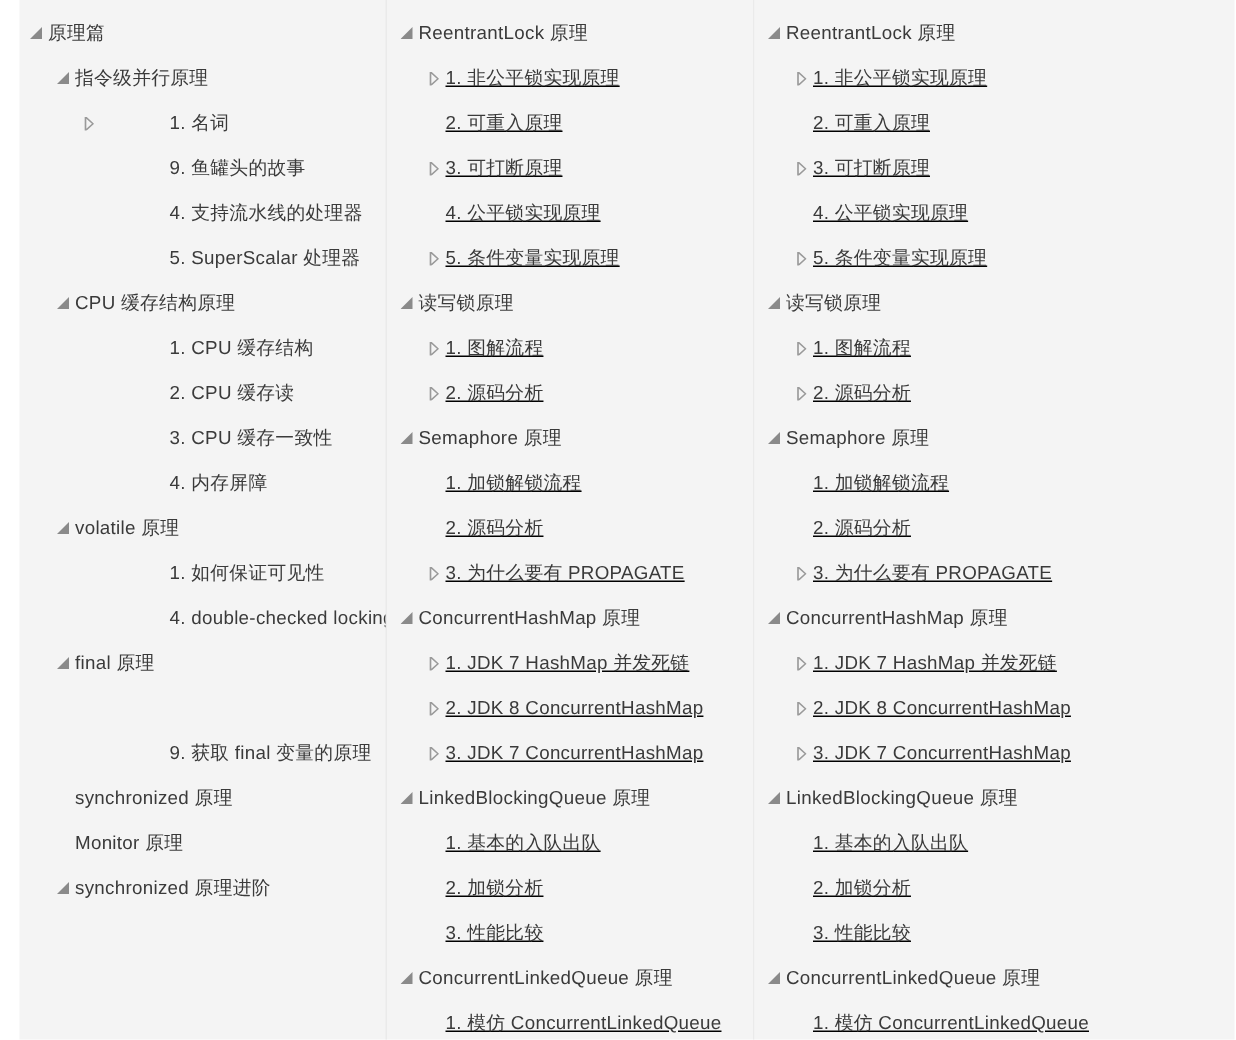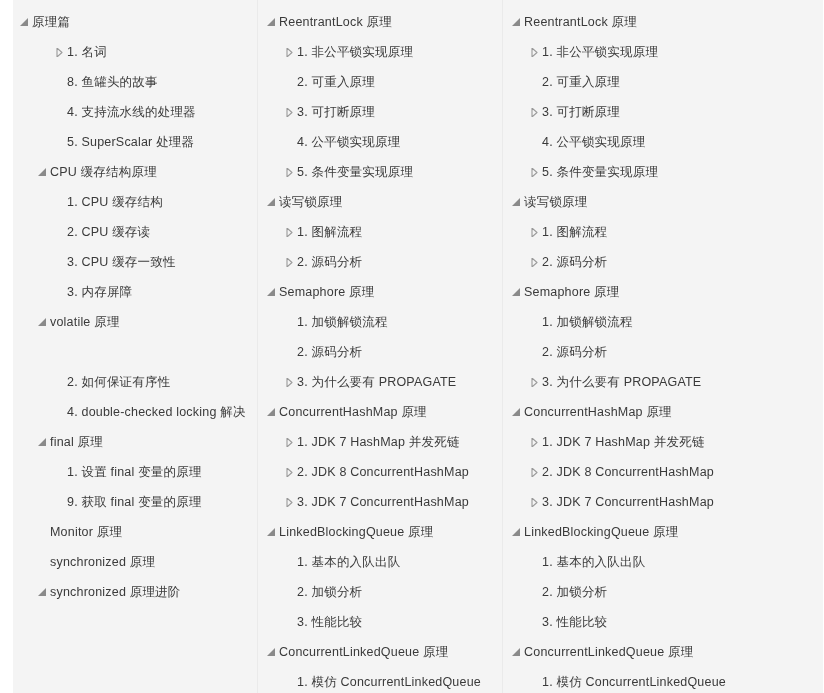--- a/index.html
+++ b/index.html
@@ -90,51 +90,59 @@
   .label {
     flex: 0 0 auto;
     font-size: 12.5px;
     color: #3a3a3a;
     letter-spacing: 0.2px;
   }
 
   
   .d0 { padding-left: 6px; }
   .d1 { padding-left: 24px; }
-  .d2 { padding-left: 41px; }
+  .d2 { padding-left: 41px; gap: 46px; }
 
   .pane-1 .d0, .pane-2 .d0 { padding-left: 8px; align-items: center; }
-  .pane-1 .d1, .pane-2 .d1 { padding-left: 26px; }
+  .pane-1 .d1, .pane-2 .d1 { padding-left: 26px; text-decoration: underline; }
 </style>
 </head>
 <body>
 
 <div id="root">
   <div class="panes">
     <div class="pane pane-0">
       <div class="tree">
           <div class="node d0">
             <span class="twisty">
               <svg width="9" height="9" viewBox="0 0 9 9" aria-hidden="true">
                 <polygon points="8,0 8,8 0,8" fill="#8a8a8a"></polygon>
               </svg>
             </span>
             <span class="label">原理篇</span>
           </div>
+          <div class="node d1">
+            <span class="twisty">
+              <svg width="9" height="9" viewBox="0 0 9 9" aria-hidden="true">
+                <polygon points="8,0 8,8 0,8" fill="#8a8a8a"></polygon>
+              </svg>
+            </span>
+            <span class="label">指令级并行原理</span>
+          </div>
           <div class="node d2">
             <span class="twisty">
               <svg width="9" height="9" viewBox="0 0 9 9" aria-hidden="true">
                 <polygon points="2,0 7,4.5 2,9" fill="none" stroke="#9a9a9a" stroke-width="1.1" stroke-linejoin="round"></polygon>
               </svg>
             </span>
             <span class="label">1. 名词</span>
           </div>
           <div class="node d2">
             <span class="twisty"></span>
-            <span class="label">8. 鱼罐头的故事</span>
+            <span class="label">9. 鱼罐头的故事</span>
           </div>
           <div class="node d2">
             <span class="twisty"></span>
             <span class="label">4. 支持流水线的处理器</span>
           </div>
           <div class="node d2">
             <span class="twisty"></span>
             <span class="label">5. SuperScalar 处理器</span>
           </div>
           <div class="node d1">
@@ -152,64 +160,60 @@
           <div class="node d2">
             <span class="twisty"></span>
             <span class="label">2. CPU 缓存读</span>
           </div>
           <div class="node d2">
             <span class="twisty"></span>
             <span class="label">3. CPU 缓存一致性</span>
           </div>
           <div class="node d2">
             <span class="twisty"></span>
-            <span class="label">3. 内存屏障</span>
+            <span class="label">4. 内存屏障</span>
           </div>
           <div class="node d1">
             <span class="twisty">
               <svg width="9" height="9" viewBox="0 0 9 9" aria-hidden="true">
                 <polygon points="8,0 8,8 0,8" fill="#8a8a8a"></polygon>
               </svg>
             </span>
             <span class="label">volatile 原理</span>
           </div>
           <div class="node d2">
             <span class="twisty"></span>
-          </div>
-          <div class="node d2">
-            <span class="twisty"></span>
-            <span class="label">2. 如何保证有序性</span>
+            <span class="label">1. 如何保证可见性</span>
           </div>
           <div class="node d2">
             <span class="twisty"></span>
             <span class="label">4. double-checked locking 解决</span>
           </div>
           <div class="node d1">
             <span class="twisty">
               <svg width="9" height="9" viewBox="0 0 9 9" aria-hidden="true">
                 <polygon points="8,0 8,8 0,8" fill="#8a8a8a"></polygon>
               </svg>
             </span>
             <span class="label">final 原理</span>
           </div>
           <div class="node d2">
             <span class="twisty"></span>
-            <span class="label">1. 设置 final 变量的原理</span>
           </div>
           <div class="node d2">
             <span class="twisty"></span>
             <span class="label">9. 获取 final 变量的原理</span>
           </div>
           <div class="node d1">
             <span class="twisty"></span>
+            <span class="label">synchronized 原理</span>
+          </div>
+          <div class="node d1">
+            <span class="twisty"></span>
             <span class="label">Monitor 原理</span>
-          </div>
-          <div class="node d1">
-            <span class="twisty"></span>
-            <span class="label">synchronized 原理</span>
           </div>
           <div class="node d1">
             <span class="twisty">
               <svg width="9" height="9" viewBox="0 0 9 9" aria-hidden="true">
                 <polygon points="8,0 8,8 0,8" fill="#8a8a8a"></polygon>
               </svg>
             </span>
             <span class="label">synchronized 原理进阶</span>
           </div>
         </div>

